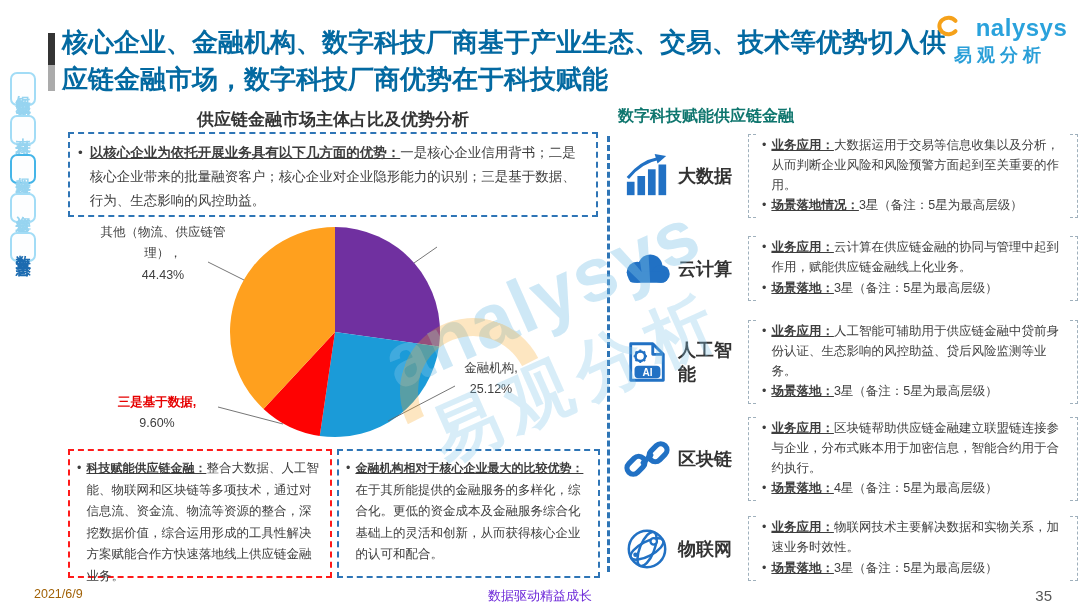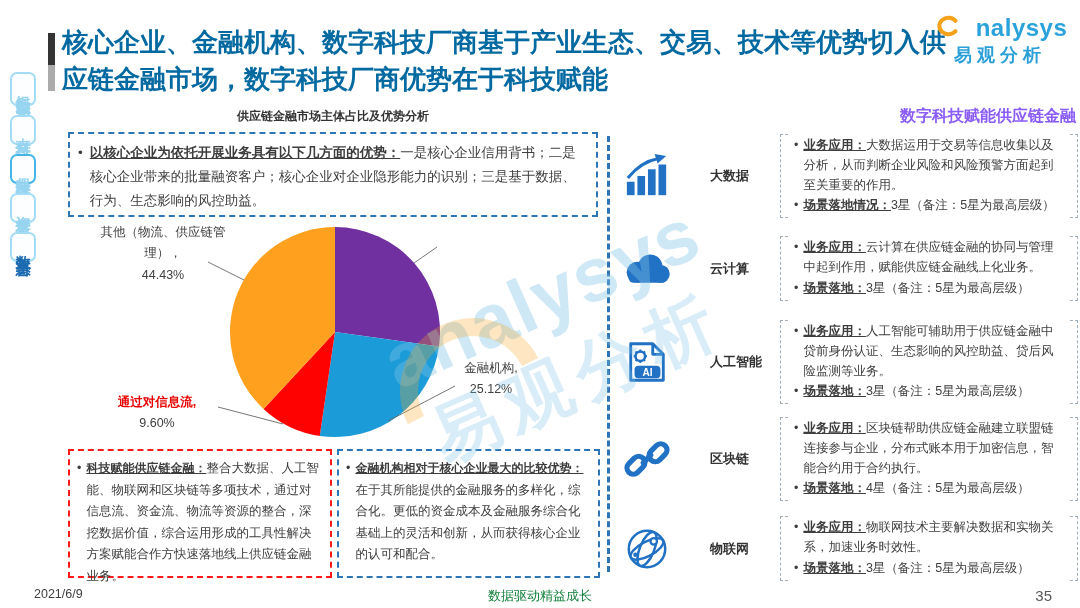--- a/index.html
+++ b/index.html
@@ -20,21 +20,21 @@
   
   .sidebar { position:absolute; left:4px; top:72px; width:38px; display:flex; flex-direction:column; gap:9px; align-items:center; }
   .tab { writing-mode:vertical-rl; text-orientation:upright; border:2px solid #a2dcf6; border-radius:7px;
          background:#fdfeff; color:#97d4f0; font-size:15px; font-weight:bold; padding:9px 3px;
          letter-spacing:2px; line-height:1.1; cursor:pointer; }
   .tab.emph { border-color:#45b5e8; border-width:2.5px; }
   .tab.active { color:#1c6bb0; }
 
   
   .left-title { position:absolute; left:68px; top:108px; width:530px; text-align:center;
-                font-size:12px; font-weight:bold; color:#333; }
+                font-size:17px; font-weight:bold; color:#333; }
   .box-top { position:absolute; left:68px; top:132px; width:530px; height:85px; box-sizing:border-box;
              border:2px dashed #2e75b6; padding:7px 10px 6px 8px; font-size:13.5px; line-height:1.78;
              color:#3d3d3d; display:flex; gap:7px; background:#fff; }
   .lead { font-weight:bold;text-decoration:underline; }
   .bullet-dot { flex:none; color:#3d3d3d; }
 
   .pie-wrap { position:absolute; left:68px; top:218px; width:532px; height:230px; }
   .pie-wrap svg { display:block; }
   .leader { stroke:#666; stroke-width:0.9; }
 
@@ -50,50 +50,50 @@
               color:#3d3d3d; display:flex; gap:5px; background:#fff; }
   .box-blue2 { position:absolute; left:337px; top:449px; width:263px; height:129px; box-sizing:border-box;
               border:2px dashed #2e75b6; padding:7px 8px 6px 7px; font-size:12.5px; line-height:1.72;
               color:#3d3d3d; display:flex; gap:5px; background:#fff; }
   .box-blue2 .lead, .box-red .lead { font-size:12px; }
 
   
   .divider { position:absolute; left:607px; top:136px; height:436px; width:0; border-left:3px dashed #2e75b6; }
 
   
-  .right-title { position:absolute; left:618px; top:106px; width:458px; text-align:right;
-                 font-size:16px; font-weight:bold; color:#8b5cf6; }
+  .right-title { position:absolute; left:618px; top:106px; width:458px; text-align:left;
+                 font-size:16px; font-weight:bold; color:#0f766e; }
   .tech-list { position:absolute; left:616px; top:131px; width:462px; display:flex; flex-direction:column; }
   .tech-item { display:flex; align-items:center; margin-bottom:6px; }
   .tech-item:nth-child(1){ min-height:86px; }
   .tech-item:nth-child(2){ min-height:83px; }
   .tech-item:nth-child(3){ min-height:92px; }
   .tech-item:nth-child(4){ min-height:87px; }
   .tech-item:nth-child(5){ min-height:77px; }
   .tech-icon { width:62px; flex:none; display:flex; justify-content:center; align-items:center; }
-  .tech-name { width:70px; flex:none; font-size:13px; font-weight:bold; color:#333;margin-left:32px; }
+  .tech-name { width:70px; flex:none; font-size:18px; font-weight:bold; color:#333; }
   .bracket { flex:1; position:relative; padding:4px 14px; }
   .bracket::before { content:""; position:absolute; left:0; top:3px; bottom:3px; width:7px;
                      border:1.5px dashed #9fb0bc; border-right:none; }
   .bracket::after  { content:""; position:absolute; right:0; top:3px; bottom:3px; width:7px;
                      border:1.5px dashed #9fb0bc; border-left:none; }
   .b-row { display:flex; gap:5px; font-size:12.5px; line-height:1.58; color:#3e3e3e; margin:1px 0; }
 
   
   .watermark { position:absolute; left:350px; top:250px; width:420px; transform:rotate(-24deg);
                text-align:center; pointer-events:none; z-index:6; }
   .wm-en { font-size:76px; font-weight:bold; color:rgba(125,195,232,0.38); letter-spacing:2px; }
   .wm-cn { font-size:68px; font-weight:bold; color:rgba(125,195,232,0.30); letter-spacing:10px; }
   .wm-ring { position:absolute; left:400px; top:318px; width:110px; height:110px; border-radius:50%;
              border:18px solid transparent; border-top-color:rgba(246,166,35,0.28);
              border-left-color:rgba(246,166,35,0.28); transform:rotate(18deg); pointer-events:none; z-index:6; }
 
   
-  .footer-date   { position:absolute; left:34px;  top:587px; font-size:12.5px; color:#404040; }
-  .footer-slogan { position:absolute; left:0; right:0; top:587px; text-align:center; font-size:13px; color:#15803d; }
+  .footer-date   { position:absolute; left:34px;  top:587px; font-size:12.5px; color:#a16207; }
+  .footer-slogan { position:absolute; left:0; right:0; top:587px; text-align:center; font-size:13px; color:#6d28d9; }
   .footer-page   { position:absolute; right:28px; top:587px; font-size:15px; color:#595959; }
 </style>
 </head>
 <body>
 
 <div class="page">
 
   <div class="title-accent"></div>
   <div class="page-title">核心企业、金融机构、数字科技厂商基于产业生态、交易、技术等优势切入供应链金融市场，数字科技厂商优势在于科技赋能</div>
 
@@ -141,21 +141,21 @@
 
   <div class="lbl lbl-other">
     <span>其他（物流、供应链管理），</span>
     <div>44.43%</div>
   </div>
   <div class="lbl lbl-fin">
     <span>金融机构,</span>
     <div>25.12%</div>
   </div>
   <div class="lbl lbl-digital">
-    <span class="red">通过对信息流,</span>
+    <span class="red">三是基于数据,</span>
     <div>9.60%</div>
   </div>
 
   <div class="box-red">
     <span class="bullet-dot">•</span>
     <div><span class="lead">科技赋能供应链金融：</span><span>整合大数据、人工智能、物联网和区块链等多项技术，通过对信息流、资金流、物流等资源的整合，深挖数据价值，综合运用形成的工具性解决方案赋能合作方快速落地线上供应链金融业务。</span></div>
   </div>
   <div class="box-blue2">
     <span class="bullet-dot">•</span>
     <div><span class="lead">金融机构相对于核心企业最大的比较优势：</span><span>在于其所能提供的金融服务的多样化，综合化。更低的资金成本及金融服务综合化基础上的灵活和创新，从而获得核心企业的认可和配合。</span></div>

